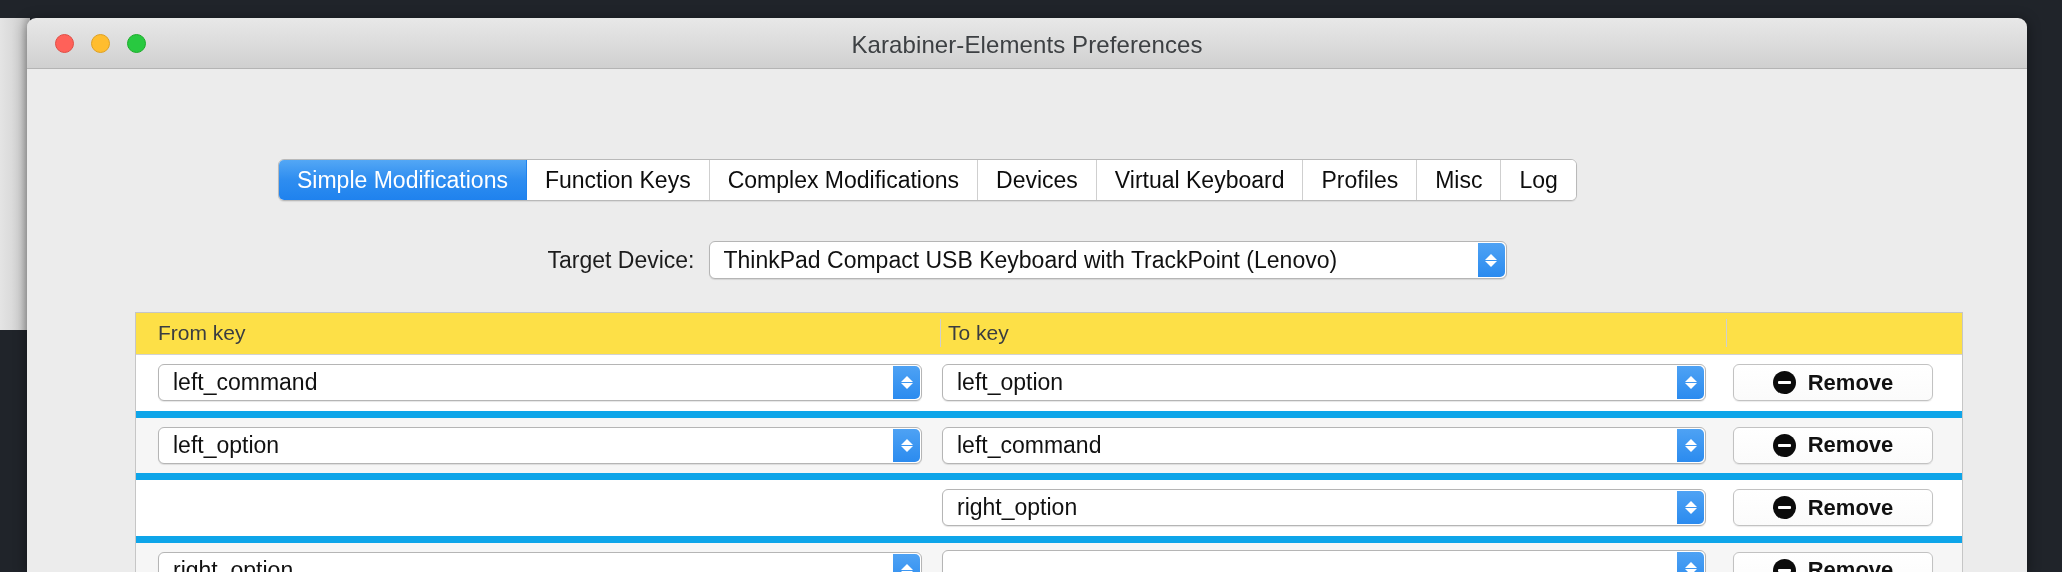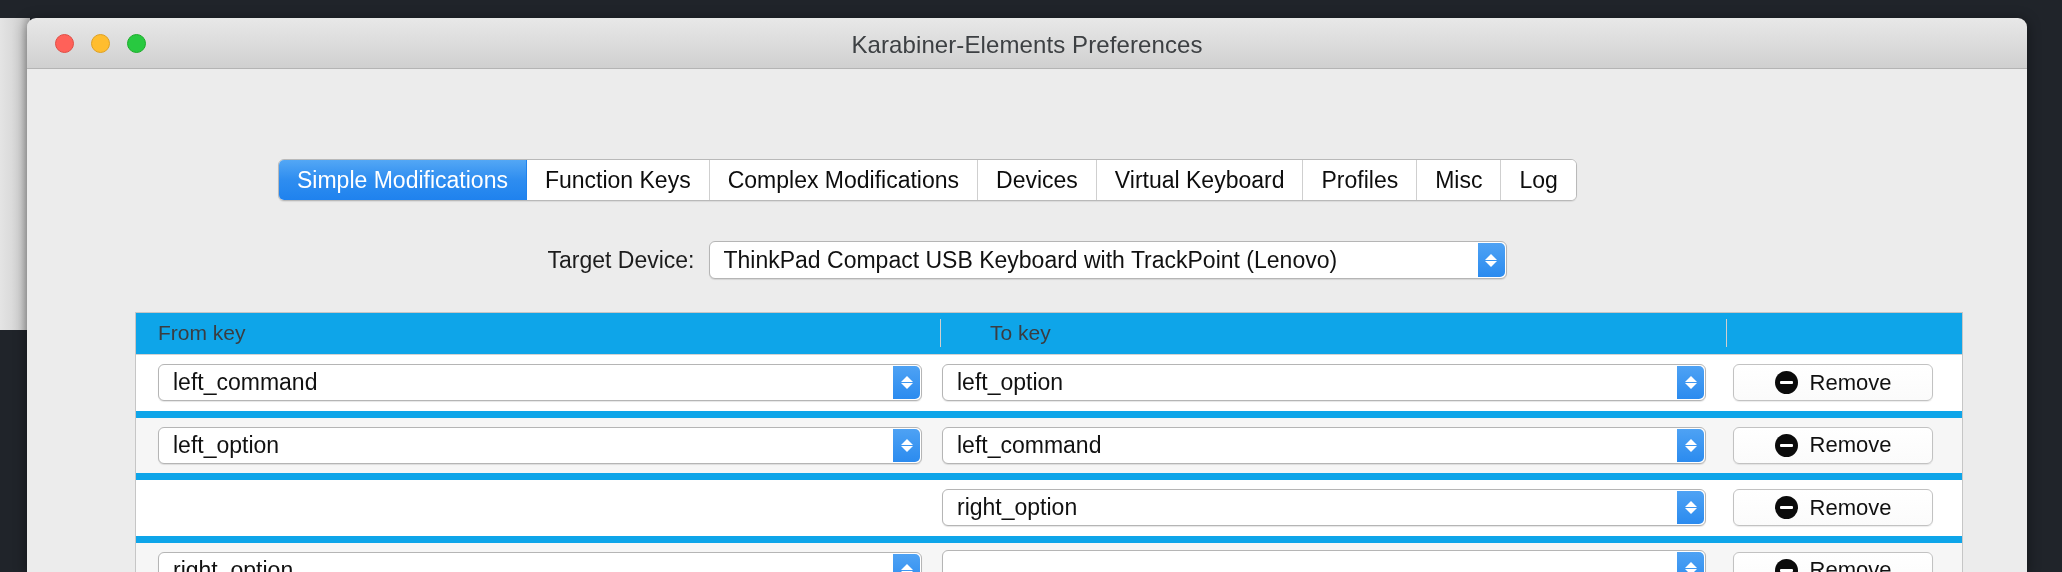--- a/index.html
+++ b/index.html
@@ -179,21 +179,21 @@
     bottom: 0;
     background: #ffffff;
     border: 1px solid #c6c6c6;
     border-bottom: none;
     box-sizing: border-box;
     overflow: hidden;
   }
   #table-header {
     position: relative;
     height: 41px;
-    background: #0ea5e9;
+    background: #fde047;
     border-bottom: 1px solid #d2d2d2;
   }
   .th {
     position: absolute;
     top: 8px;
     font-size: 21px;
     color: #3a3d41;
   }
   .th-sep {
     position: absolute;
@@ -228,20 +228,21 @@
     background: linear-gradient(to bottom, #ffffff 0%, #fbfbfb 100%);
     border: 1px solid #c2c2c2;
     border-radius: 6px;
     box-shadow: 0 1px 1px rgba(0,0,0,0.08);
     font-size: 22px;
     color: #111;
     box-sizing: border-box;
     cursor: default;
     width: 200px;
     justify-content: center;
+    font-weight: bold;
   }
   .minus-circle {
     position: relative;
     width: 23px; height: 23px;
     border-radius: 50%;
     background: #0b0b0b;
     flex: 0 0 auto;
   }
   .minus-circle::after {
     content: "";
@@ -292,21 +293,21 @@
         <div class="tab">Profiles</div>
         <div class="tab">Misc</div>
         <div class="tab">Log</div>
       </div>
 
       <div id="table">
 
         <div id="table-header">
           <div class="th" style="left:22px;">From key</div>
           <div class="th-sep" style="left:804px;"></div>
-          <div class="th" style="left:854px;">To key</div>
+          <div class="th" style="left:812px;">To key</div>
           <div class="th-sep" style="left:1590px;"></div>
           <div class="th" style="left:1608px;"></div>
         </div>
 
         <div class="trow">
           <div class="cell-from">
             <div class="popup row-popup">
               <span class="popup-text">left_command</span>
               <span class="stepper">
                 <span class="chev up"></span>

